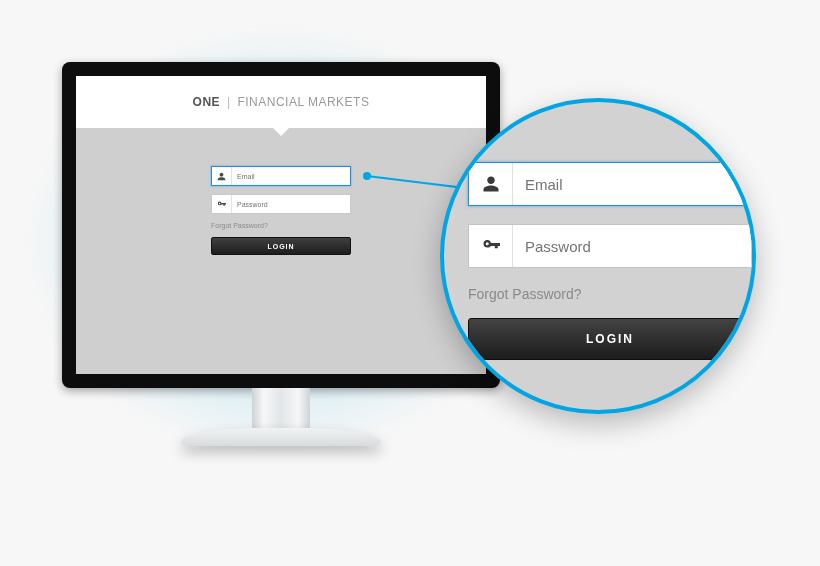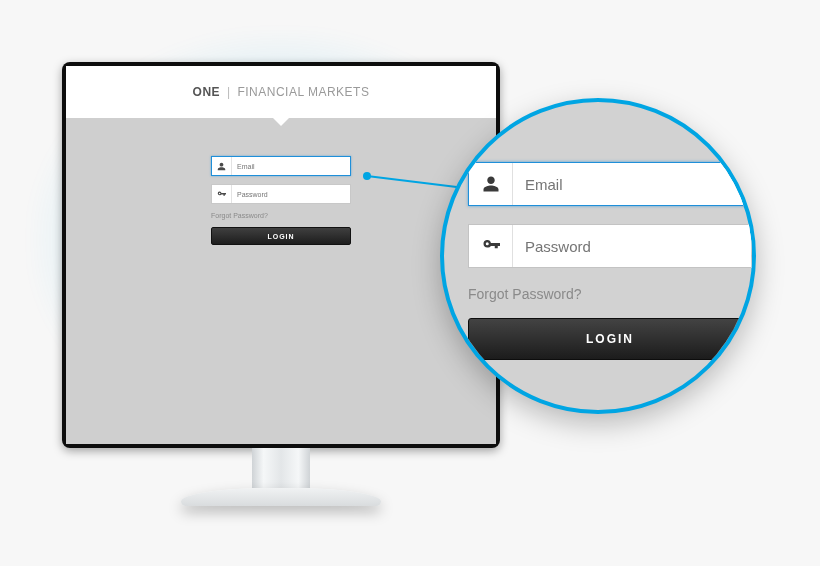--- a/index.html
+++ b/index.html
@@ -1,19 +1,19 @@
 <!DOCTYPE html>
 <html><head>
 <meta charset="utf-8">
 <style>
 *{margin:0;padding:0;box-sizing:border-box}
 body{width:820px;height:566px;background:#f7f7f7;font-family:Arial,Helvetica,sans-serif;position:relative;overflow:hidden}
 .glow{position:absolute;left:30px;top:30px;width:500px;height:420px;border-radius:24px;background:radial-gradient(ellipse at center,rgba(0,170,230,.22) 0%,rgba(0,170,230,.12) 45%,rgba(0,170,230,0) 72%);filter:blur(6px)}
 .monitor{position:absolute;left:62px;top:62px;width:438px}
-.bezel{width:438px;height:386px;background:#0d0d0d;border-radius:8px;padding:4px;box-shadow:0 3px 10px rgba(0,0,0,.35)}
+.bezel{width:438px;height:326px;background:#0d0d0d;border-radius:8px;padding:14px;box-shadow:0 3px 10px rgba(0,0,0,.35)}
 .screen{width:100%;height:100%;background:#cfcfcf;position:relative;overflow:hidden}
 .header{position:absolute;left:0;right:0;top:0;height:52px;background:#fff;display:flex;align-items:center;justify-content:center}
 .brand{font-size:12px;letter-spacing:.5px;color:#9a9a9a}
 .brand .b1{font-weight:700;color:#555}
 .brand .sep{margin:0 3px;color:#bbb}
 .notch{position:absolute;left:50%;top:52px;width:16px;height:8px;margin-left:-8px;background:#fff;clip-path:polygon(0 0,100% 0,50% 100%)}
 .form-s{position:absolute;left:50%;top:90px;width:140px;margin-left:-70px}
 .row-s{display:flex;margin-bottom:8px;border:1px solid #c8c8c8}
 .row-s.active{border-color:#1f8fd9;box-shadow:0 0 2px rgba(31,143,217,.6)}
 .ic-s{width:20px;background:#fff;border-right:1px solid #e3e3e3;display:flex;align-items:center;justify-content:center}

